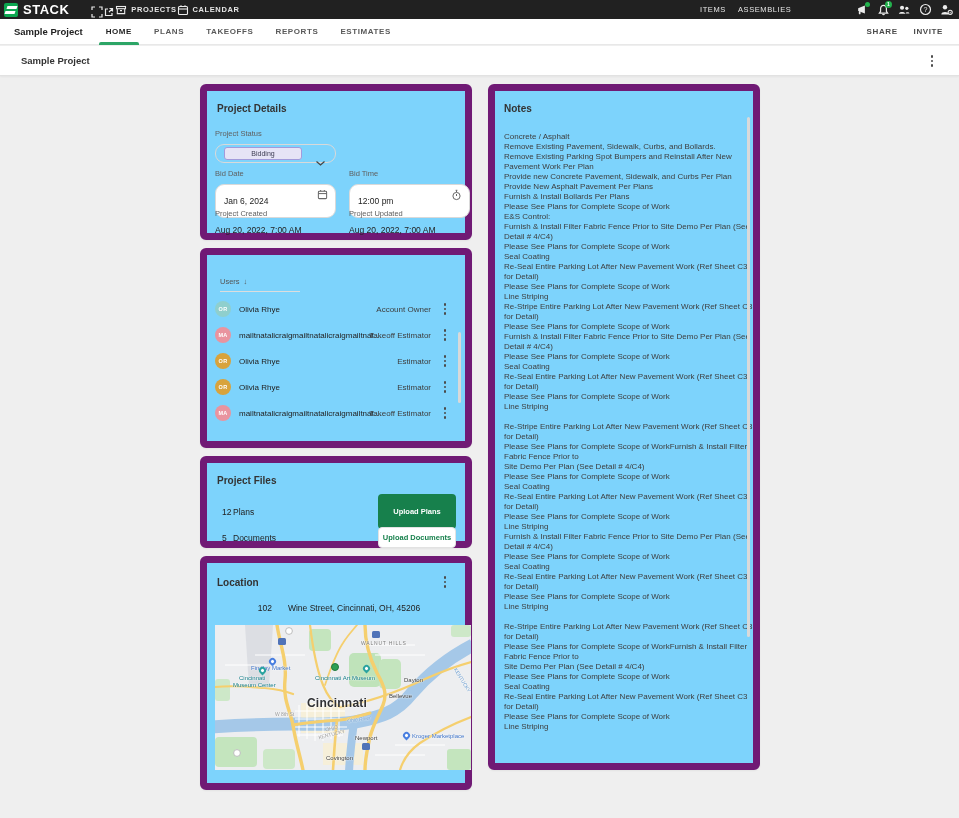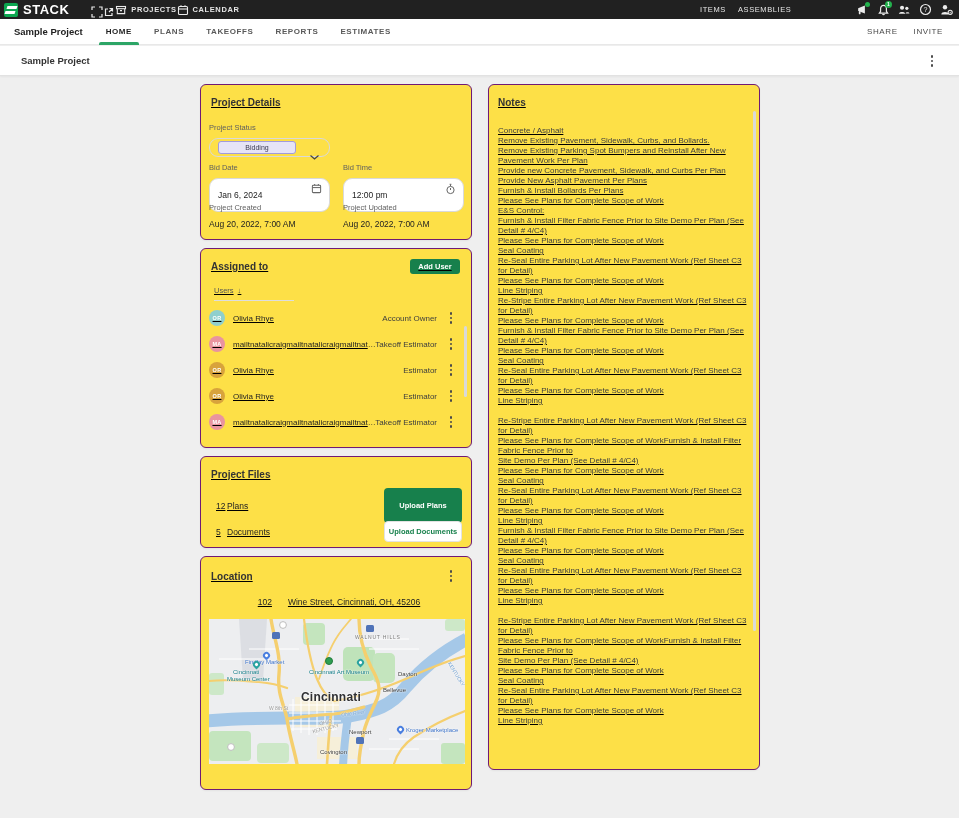--- a/index.html
+++ b/index.html
@@ -26,31 +26,31 @@
   .gdot { position:absolute; top:-1px; right:-1px; width:5px; height:5px; background:#23B14D; border-radius:50%; }
 
   
   .projbar { position:absolute; left:0; top:19px; width:959px; height:26px; background:#fff; border-bottom:1px solid #e8e8e8; display:flex; align-items:center; }
   .projbar-title { margin-left:14px; font-size:9.5px; font-weight:bold; color:#222; }
   .tabs { display:flex; margin-left:12px; height:26px; }
   .tab { position:relative; display:flex; align-items:center; padding:0 11px; font-size:8px; letter-spacing:.6px; color:#5a5a5a; font-weight:bold; }
   .tab.active { color:#1f1f1f; }
   .tab.active::after { content:""; position:absolute; left:4px; right:4px; bottom:0; height:3px; background:#2CA566; border-radius:2px 2px 0 0; }
   .projbar-actions { margin-left:auto; margin-right:16px; display:flex; gap:16px; }
-  .projbar-actions span { font-size:8px; letter-spacing:.6px; color:#4a4a4a; font-weight:normal; }
+  .projbar-actions span { font-size:8px; letter-spacing:.6px; color:#4a4a4a; font-weight:bold; }
 
   
   .pagehead { position:absolute; left:0; top:46px; width:959px; height:30px; background:#fff; border-bottom:1px solid #e2e2e2; box-shadow:0 1px 2px rgba(0,0,0,.05); display:flex; align-items:center; }
   .pagehead-title { margin-left:21px; font-size:9.5px; color:#333; font-weight:bold; }
   .kebab { width:12px; height:14px; display:flex; flex-direction:column; align-items:center; justify-content:center; gap:2px; }
   .kebab i { width:2.4px; height:2.4px; background:#4a4a4a; border-radius:50%; }
   .pagehead .kebab { position:absolute; right:21px; top:8px; }
 
   
-  .card { position:absolute; background:#fde047; border:1px solid #701a75; border-radius:6px; box-shadow:0 1px 2px rgba(0,0,0,.05);text-decoration:underline; }
+  .card { position:absolute; background:#7dd3fc; border:7px solid #701a75; border-radius:6px; box-shadow:0 1px 2px rgba(0,0,0,.05); }
   .card-title { font-size:10px; font-weight:bold; color:#333; }
 
   
   #card-details { left:200px; top:84px; width:272px; height:156px; padding:12px 8px 8px; }
   #card-details .card-title { margin-left:2px; }
   .fld-label { font-size:7.5px; color:#5f5f5f; }
   .inputbox { position:relative; width:121px; height:19px; border:1px solid #d9d9d9; border-radius:9px; background:#fff; display:flex; align-items:center; padding:16px 8px; font-size:8.5px; color:#222; }
   .inputbox .rico { position:absolute; right:7px; top:3.5px; }
   .statusbox { width:121px; height:19px; border:1px solid #d9d9d9; border-radius:9px; display:flex; align-items:center; padding:0 8px; position:relative; }
   .pill { width:78px; height:13px; margin-left:0px; background:#E6E4F6; border:1px solid #A29BDB; border-radius:3px; font-size:7px; color:#3c3c52; display:flex; align-items:center; justify-content:center; }
@@ -259,24 +259,20 @@
       <div class="fld-label">Project Created</div>
       <div class="meta-val" style="margin-top:7px;">Aug 20, 2022, 7:00 AM</div>
     </div>
     <div style="position:absolute; left:142px; top:118px;">
       <div class="fld-label">Project Updated</div>
       <div class="meta-val" style="margin-top:7px;">Aug 20, 2022, 7:00 AM</div>
     </div>
   </div>
 
   <div class="card" id="card-assigned">
-    <div class="assigned-head">
-      <span class="card-title" style="margin-left:2px;">Assigned to</span>
-      <span class="btn-green" id="add-user-btn">Add User</span>
-    </div>
     <div class="users-header">
       <span>Users</span>
       <span>↓</span>
     </div>
     <div style="margin-top:4px;">
       <div class="user-row">
         <span class="avatar" style="background: rgb(143, 207, 205);">OR</span>
         <span class="user-name">Olivia Rhye</span>
         <span class="user-role">Account Owner</span>
         <span class="kebab">

